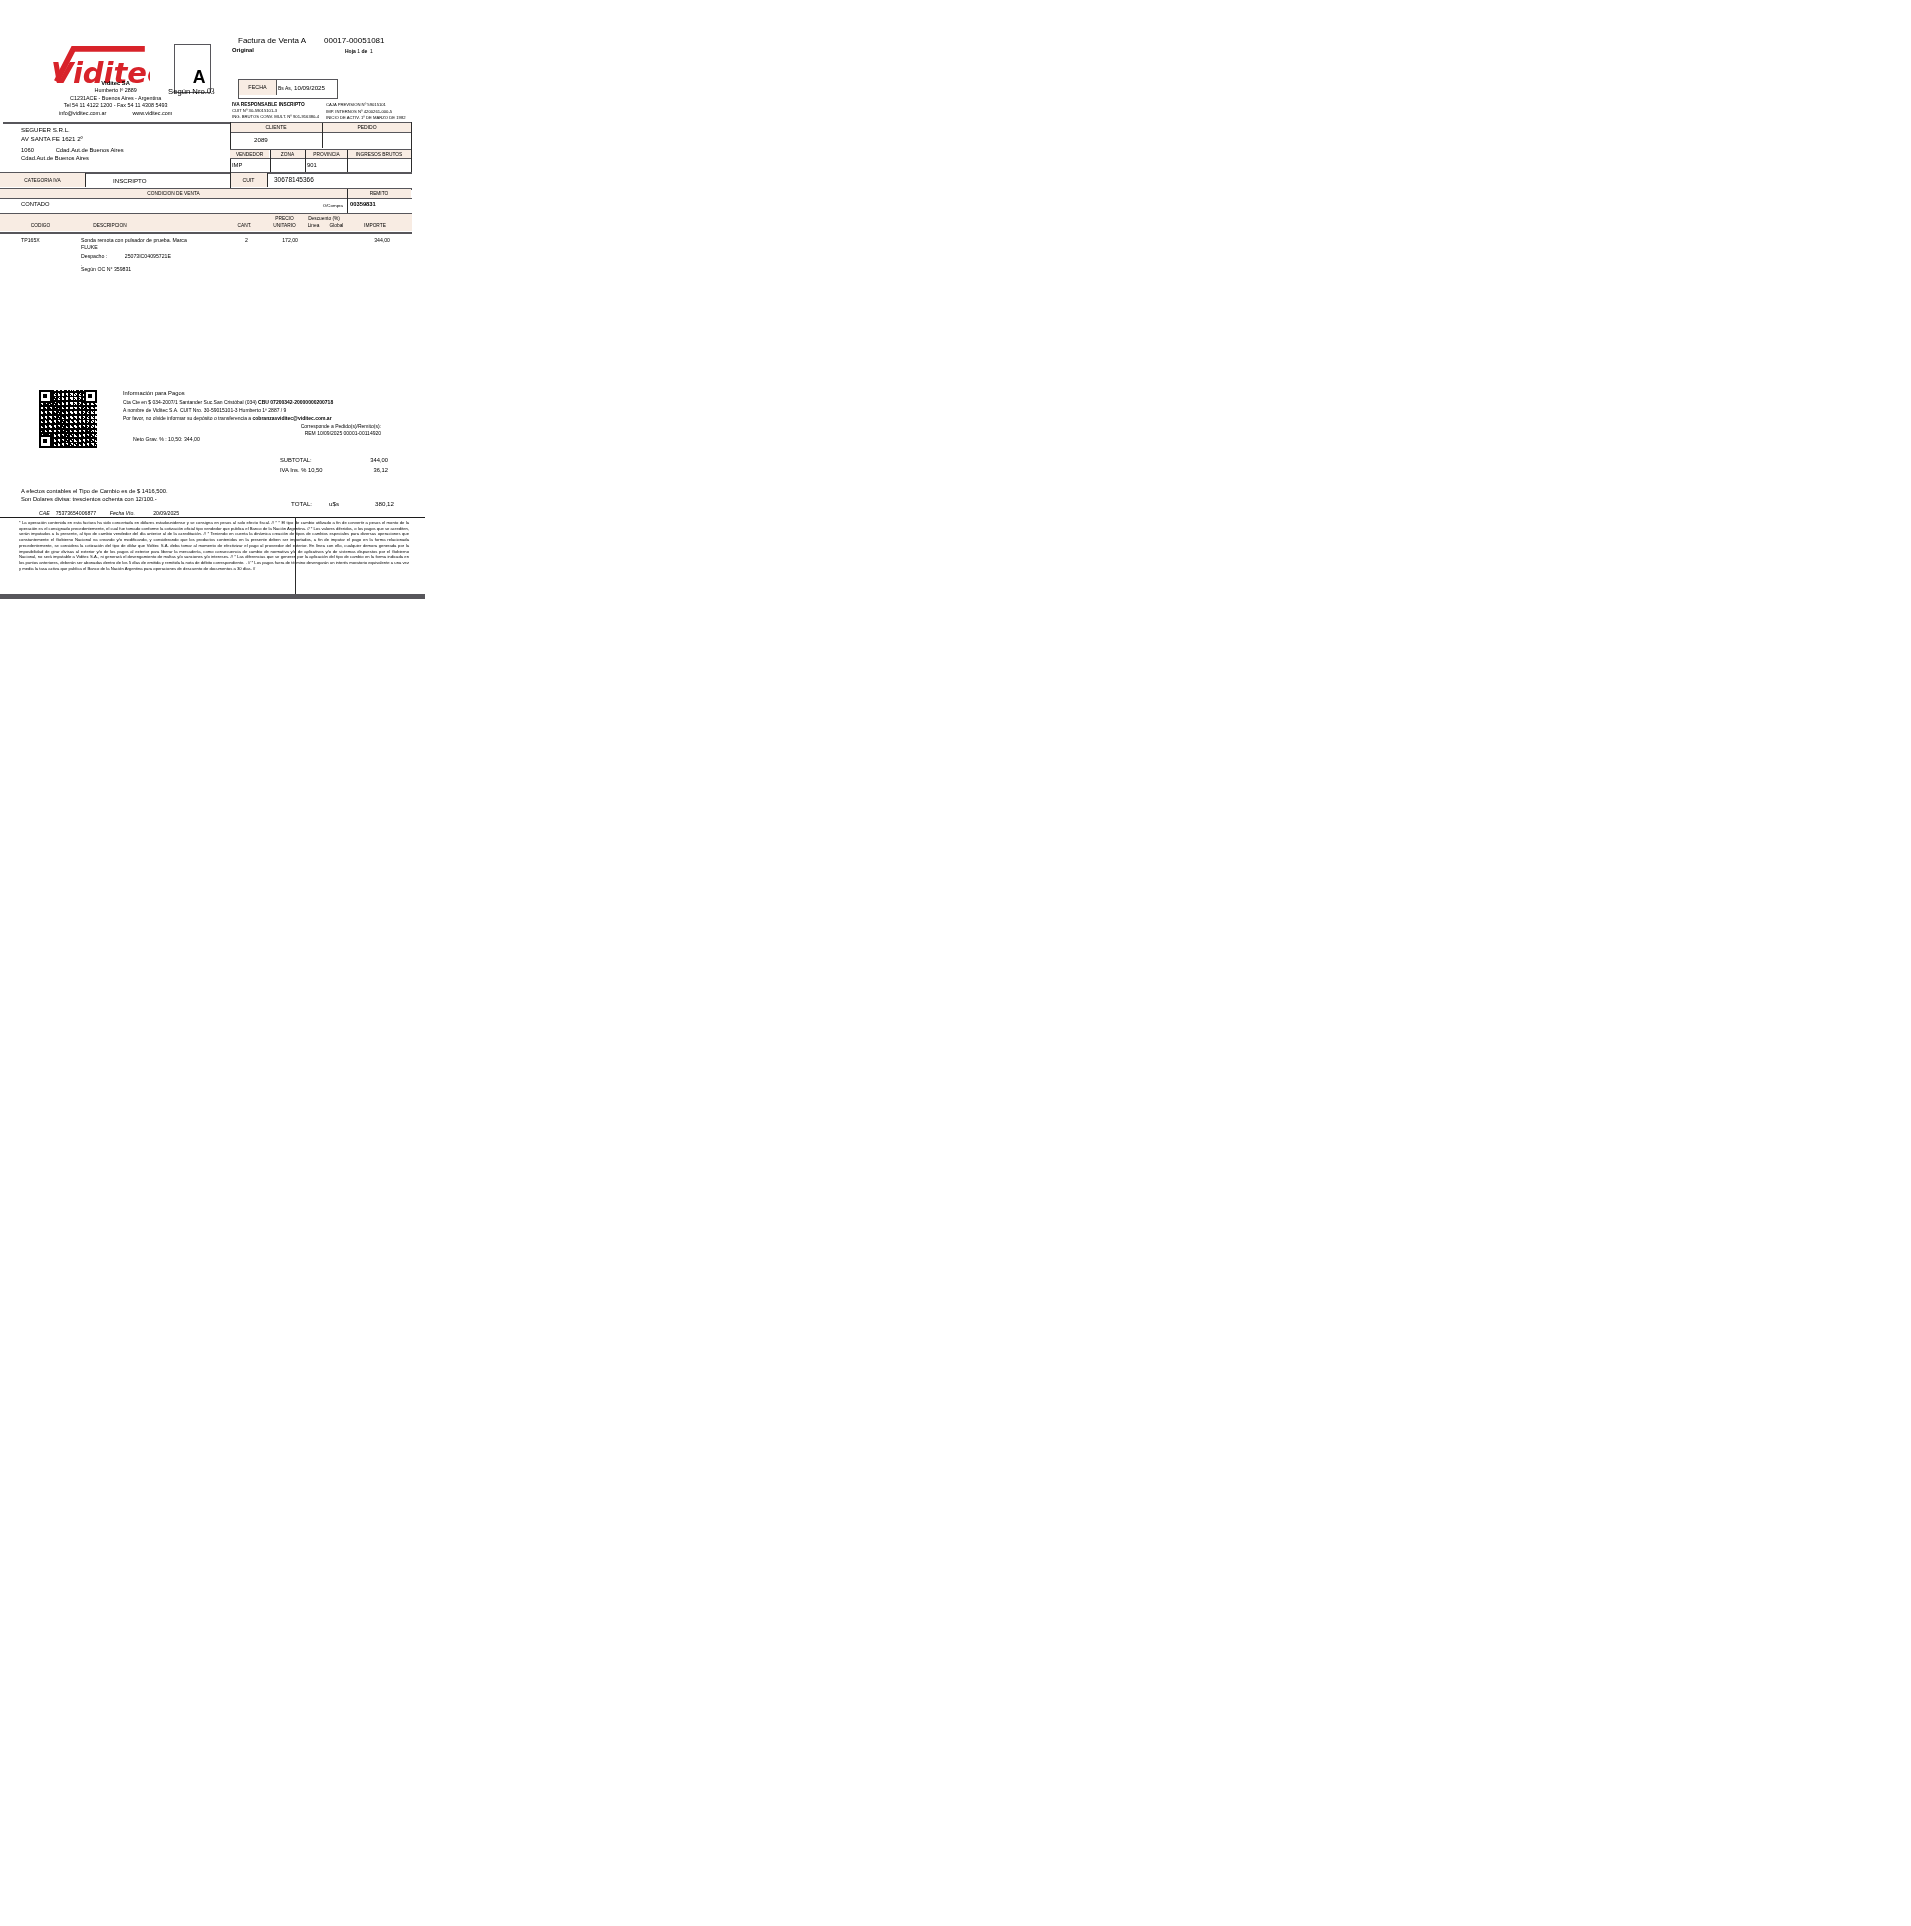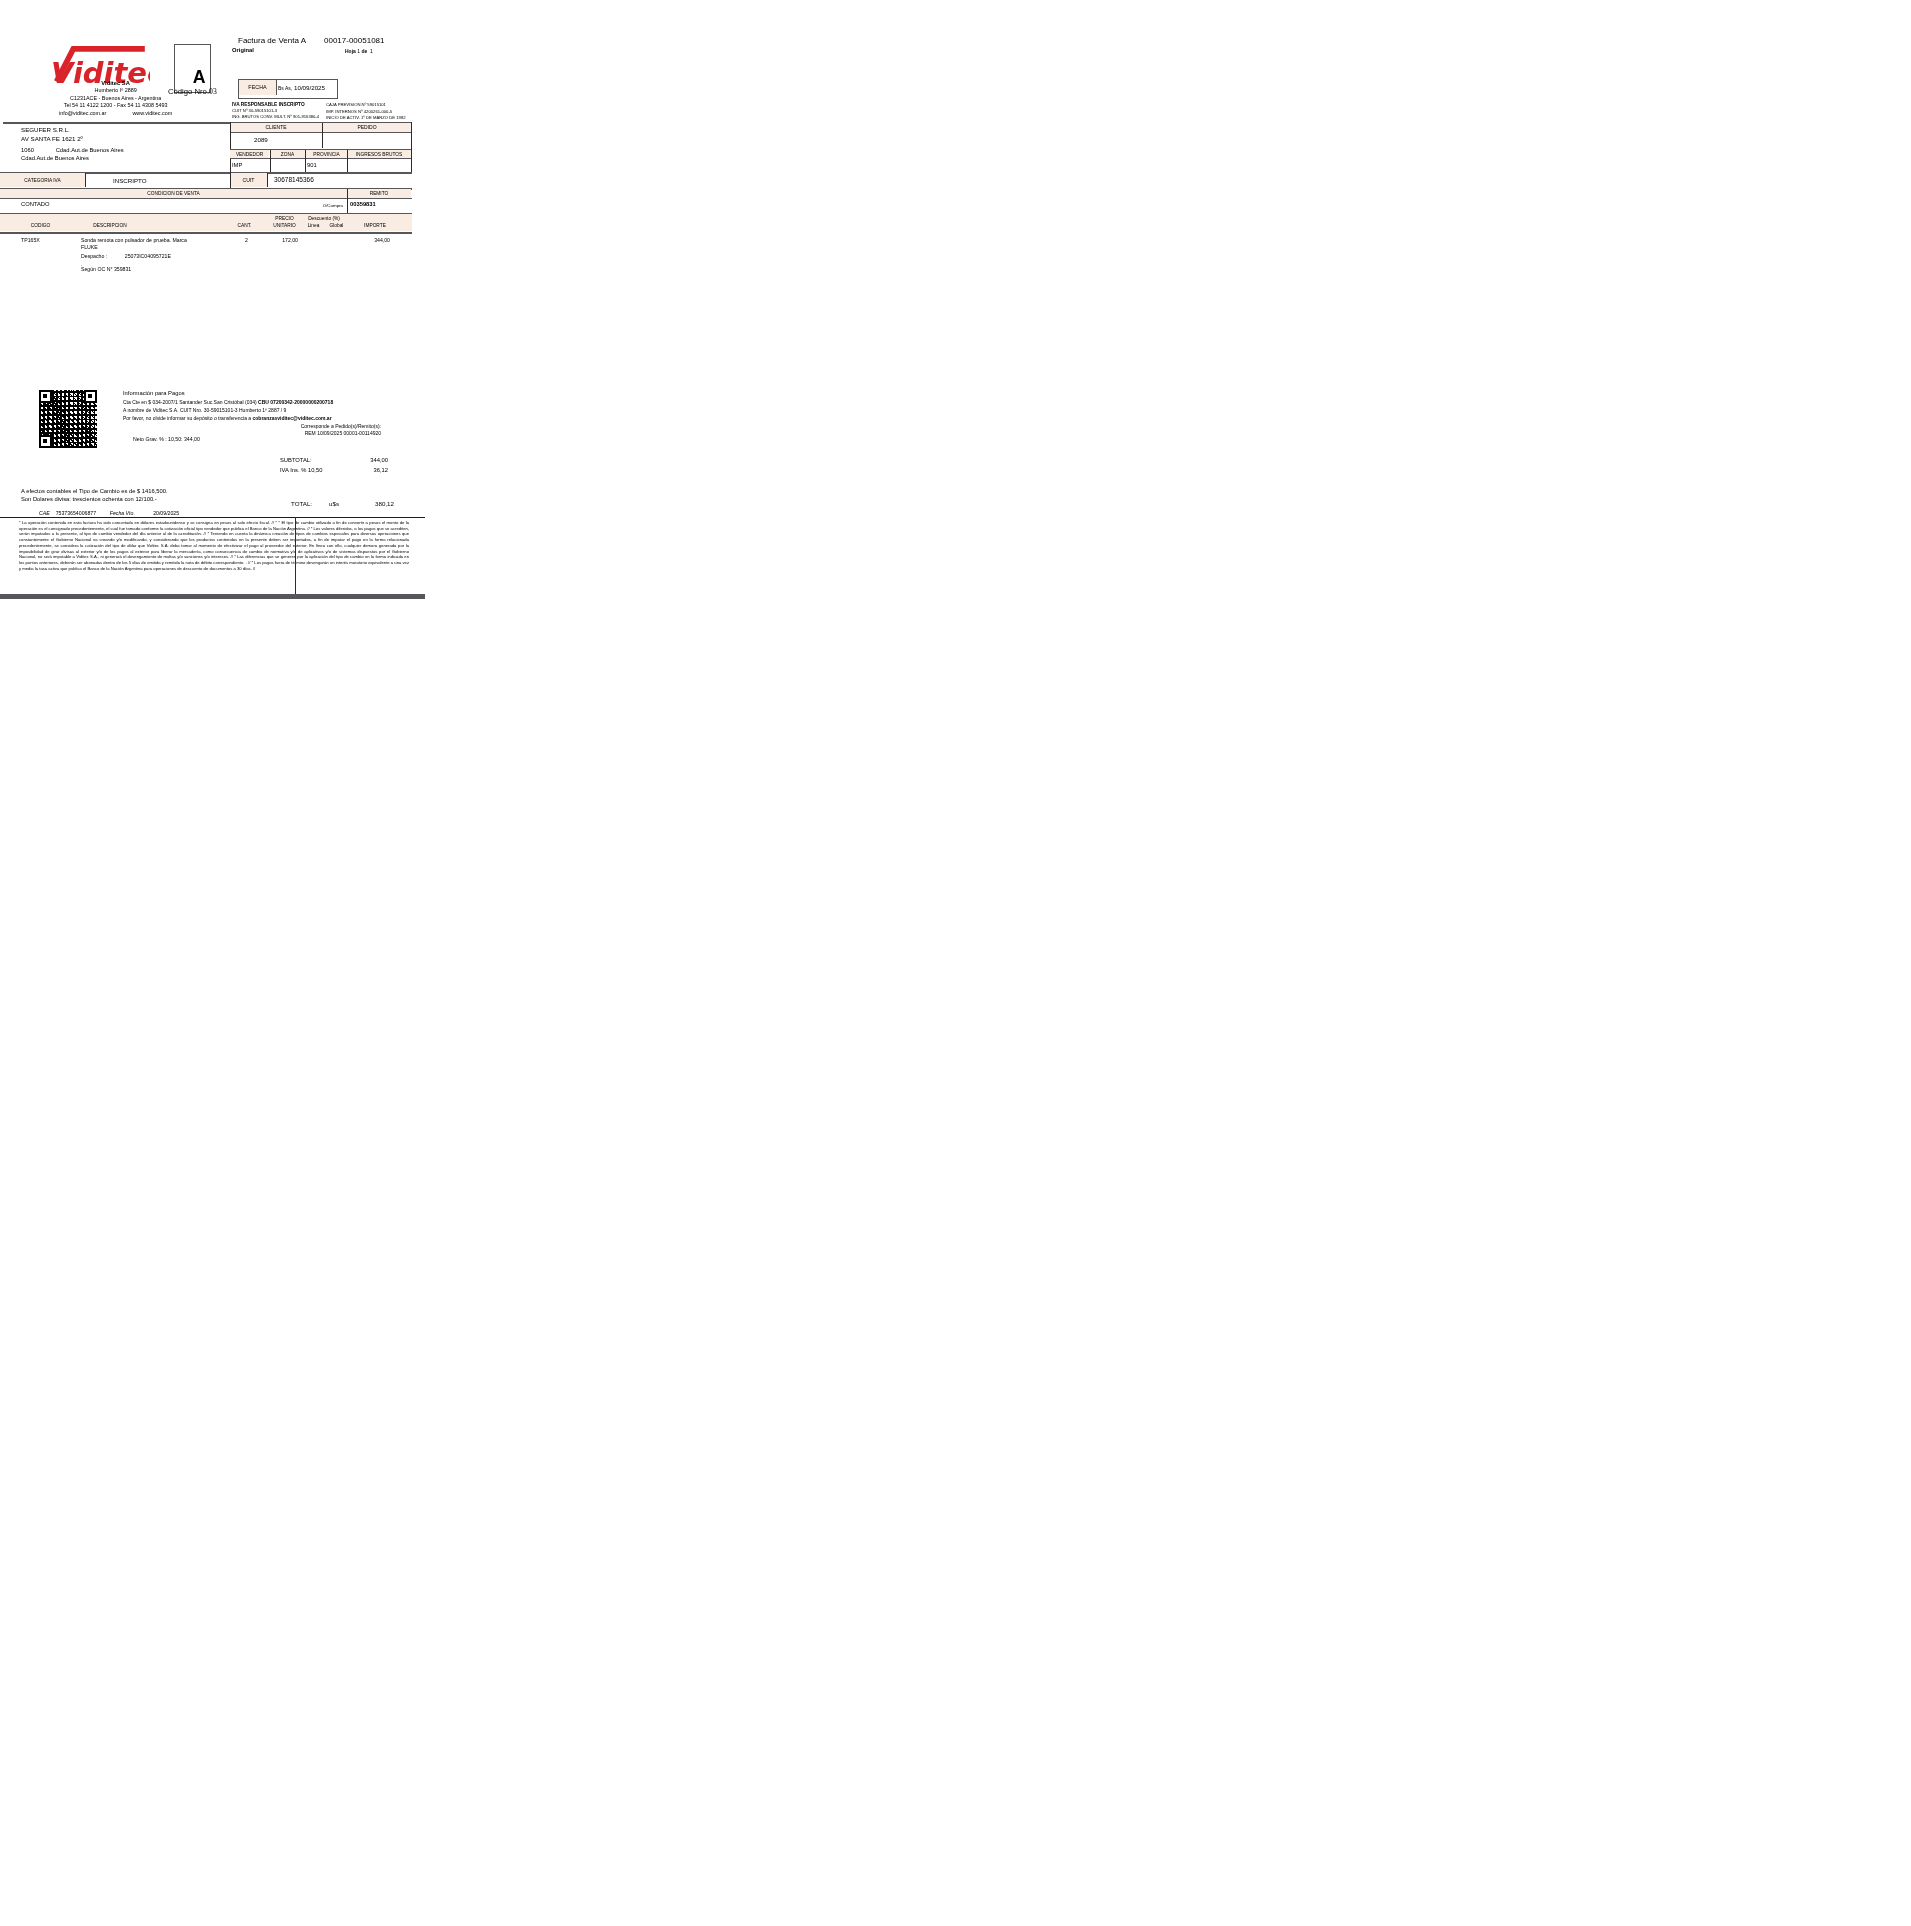--- a/index.html
+++ b/index.html
@@ -40,21 +40,21 @@
     <span class="b">Hoja</span>
     <span>1</span>
     <span class="b">de</span>&nbsp;
     <span>1</span>
   </div>
 
   <div class="abs" style="left:174px;top:44px;width:35px;height:47px;border:1.2px solid #57565b;background:#fff;">
     <span class="abs b" style="left:17.7px;top:22.3px;font-size:17.7px;">A</span>
   </div>
   <div class="abs" style="left:168px;top:87px;">
-    <span class="fs20">Código Nro.</span><span class="fs20 serif">03</span>
+    <span class="fs20">Según Nro.</span><span class="fs20 serif">03</span>
   </div>
 
   <div class="abs" style="left:42px;top:43px;width:108px;height:45px;">
     <svg width="108" height="45" viewBox="0 0 280 118">
       <polygon points="30,98 76,8 268,8 268,23 85,23 43,104" fill="#d8232a"></polygon>
       <text x="22" y="106" font-family="DejaVu Sans, sans-serif" font-size="76" font-style="italic" font-weight="bold" fill="#d8232a">Viditec</text>
     </svg>
   </div>
   <div class="abs center" style="left:11.6px;top:80px;width:208px;">
     <div class="fs15 b">Viditec SA</div>

